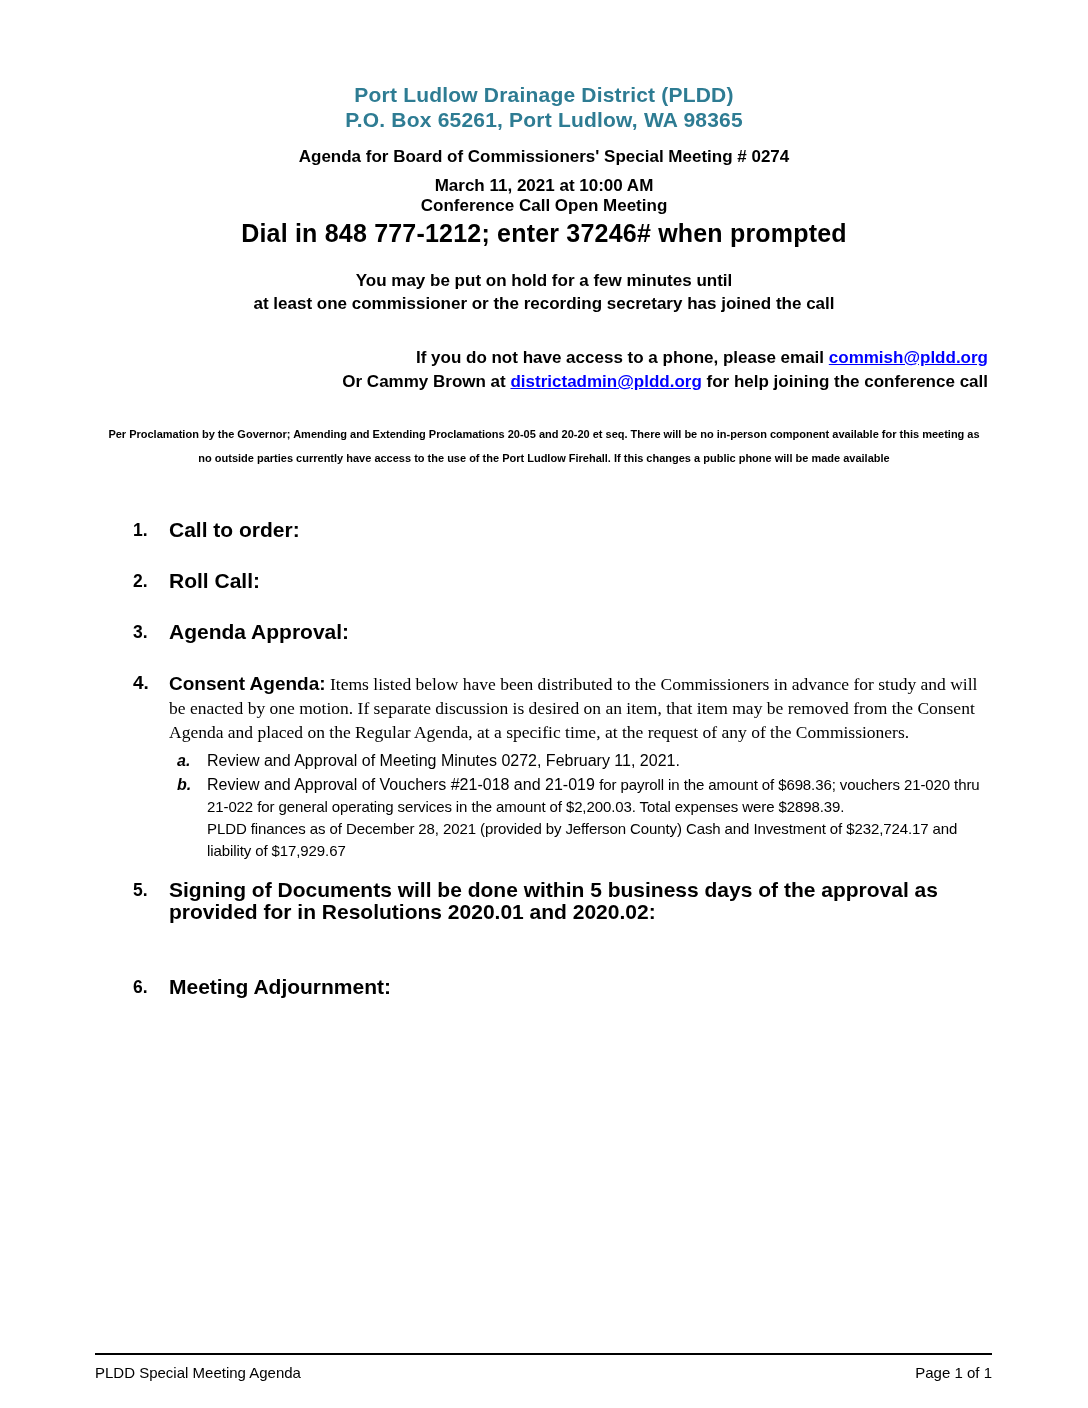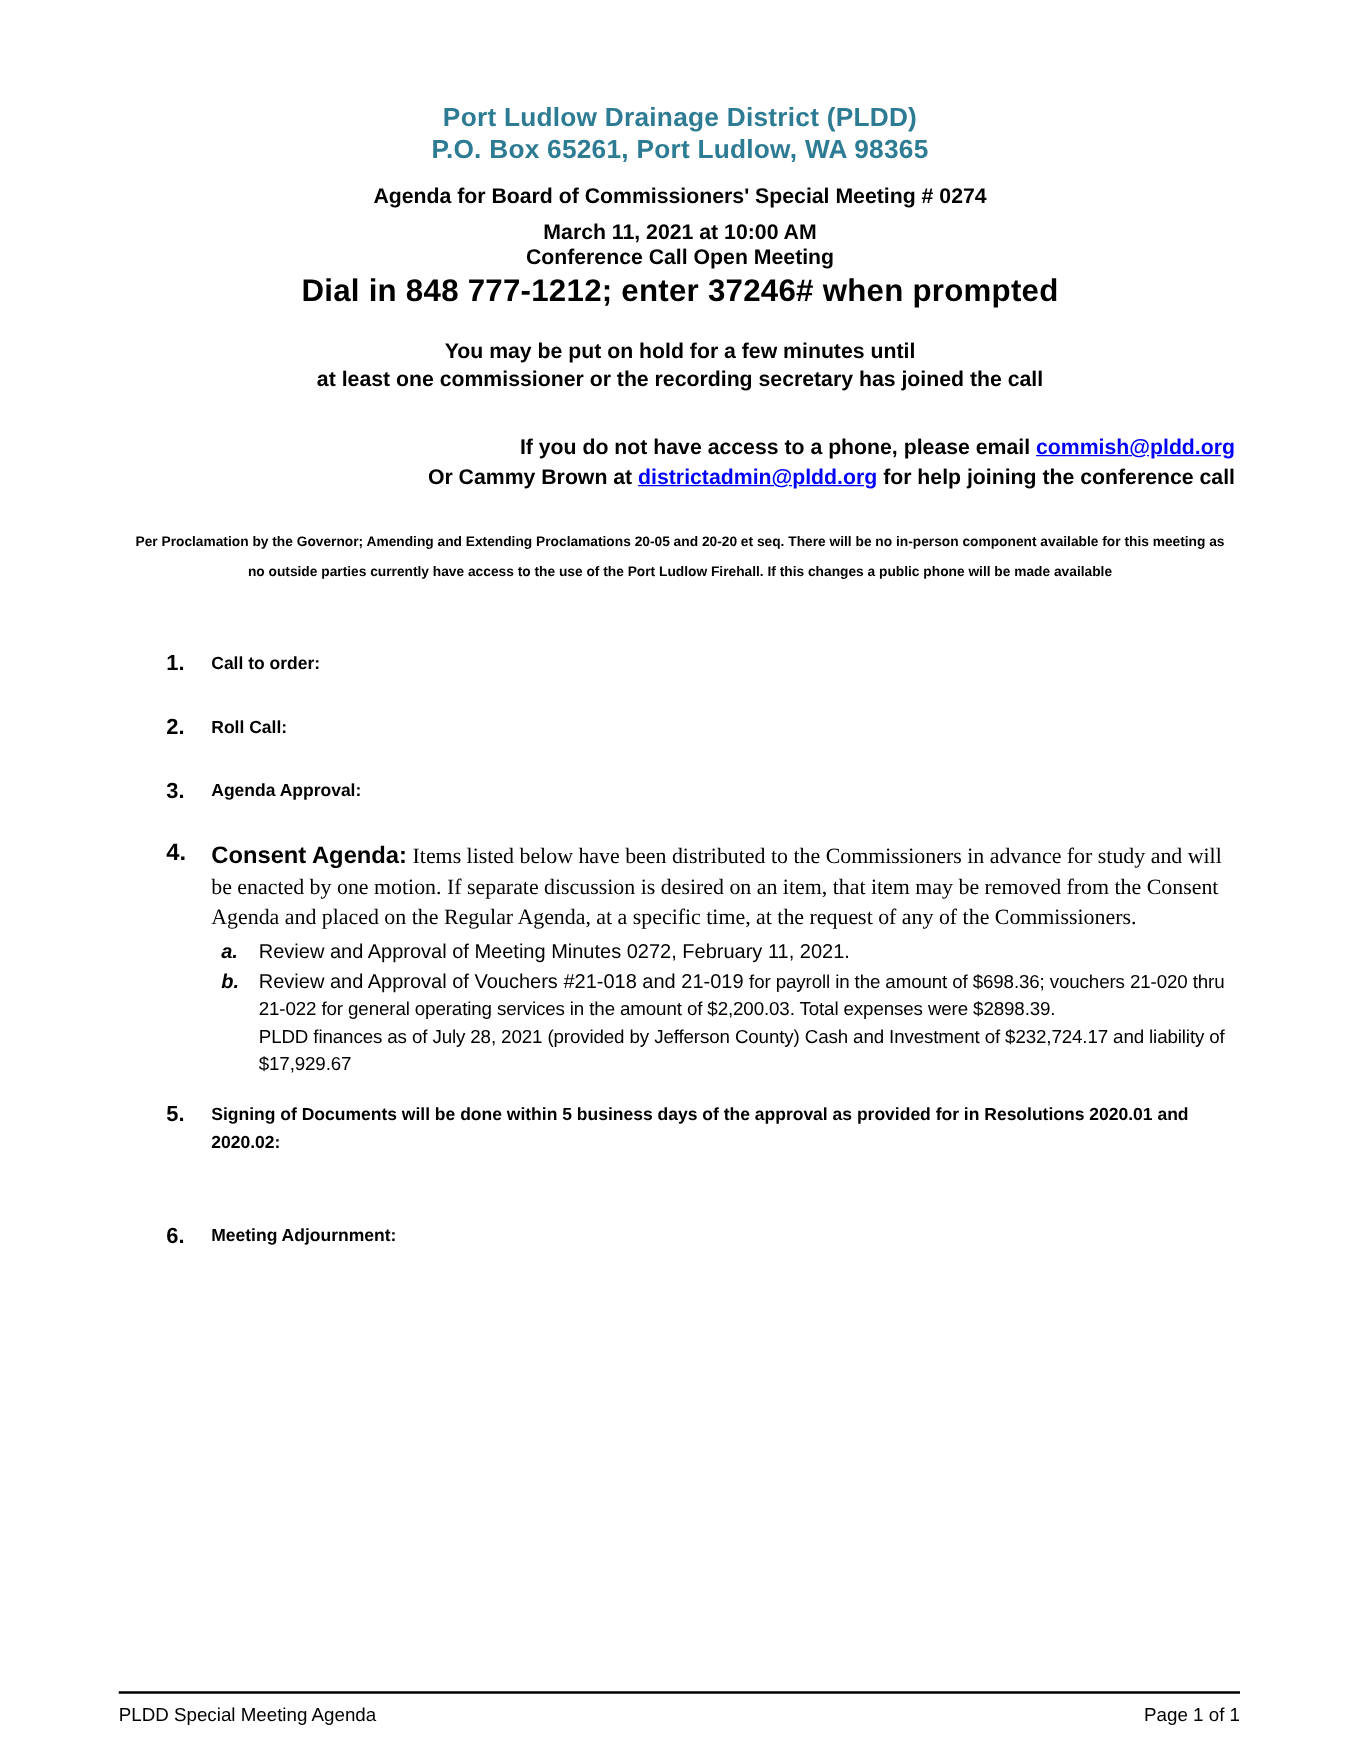--- a/index.html
+++ b/index.html
@@ -68,21 +68,21 @@
   .agenda-item { display: flex; align-items: flex-start; }
   .item-num {
     flex: 0 0 36px;
     font-weight: bold;
     font-size: 17.5px;
     line-height: 22px;
   }
   .item-body { flex: 1 1 auto; }
   .item-title {
     font-weight: bold;
-    font-size: 14px;
+    font-size: 21px;
     line-height: 22px;
   }
   .gap-std  { margin-top: 29px; }
   .gap-item5{ margin-top: 17px; }
   .gap-item6{ margin-top: 53px; }
 
   .item4 .item-num, .consent-title { font-size: 19px; }
   .consent-title { font-weight: bold; line-height: 24px; }
   .consent-desc {
     font-family: "Liberation Serif", serif;
@@ -177,21 +177,21 @@
 
         <div class="sub-list">
           <div class="sub-item">
             <span class="sub-letter">a.</span>
             <div class="sub-body"><span class="sub-text">Review and Approval of Meeting Minutes 0272, February 11, 2021.</span></div>
           </div>
           <div class="sub-item">
             <span class="sub-letter">b.</span>
             <div class="sub-body">
               <div><span class="sub-text">Review and Approval of Vouchers #21-018 and 21-019 </span><span class="sub-text-detail">for payroll in the amount of $698.36; vouchers 21-020 thru 21-022 for general operating services in the amount of $2,200.03.  Total expenses were $2898.39.</span></div>
-              <div class="finances-note">PLDD finances as of July 28, 2021 (provided by Jefferson County) Cash and Investment of $232,724.17 and liability of $17,929.67</div>
+              <div class="finances-note">PLDD finances as of December 28, 2021 (provided by Jefferson County) Cash and Investment of $232,724.17 and liability of $17,929.67</div>
             </div>
           </div>
         </div>
       </div>
     </div>
 
     <div class="agenda-item gap-item5">
       <span class="item-num">5.</span>
       <div class="item-body"><span class="item-title">Signing of Documents will be done within 5 business days of the approval as provided for in Resolutions 2020.01 and 2020.02:</span></div>
     </div>

